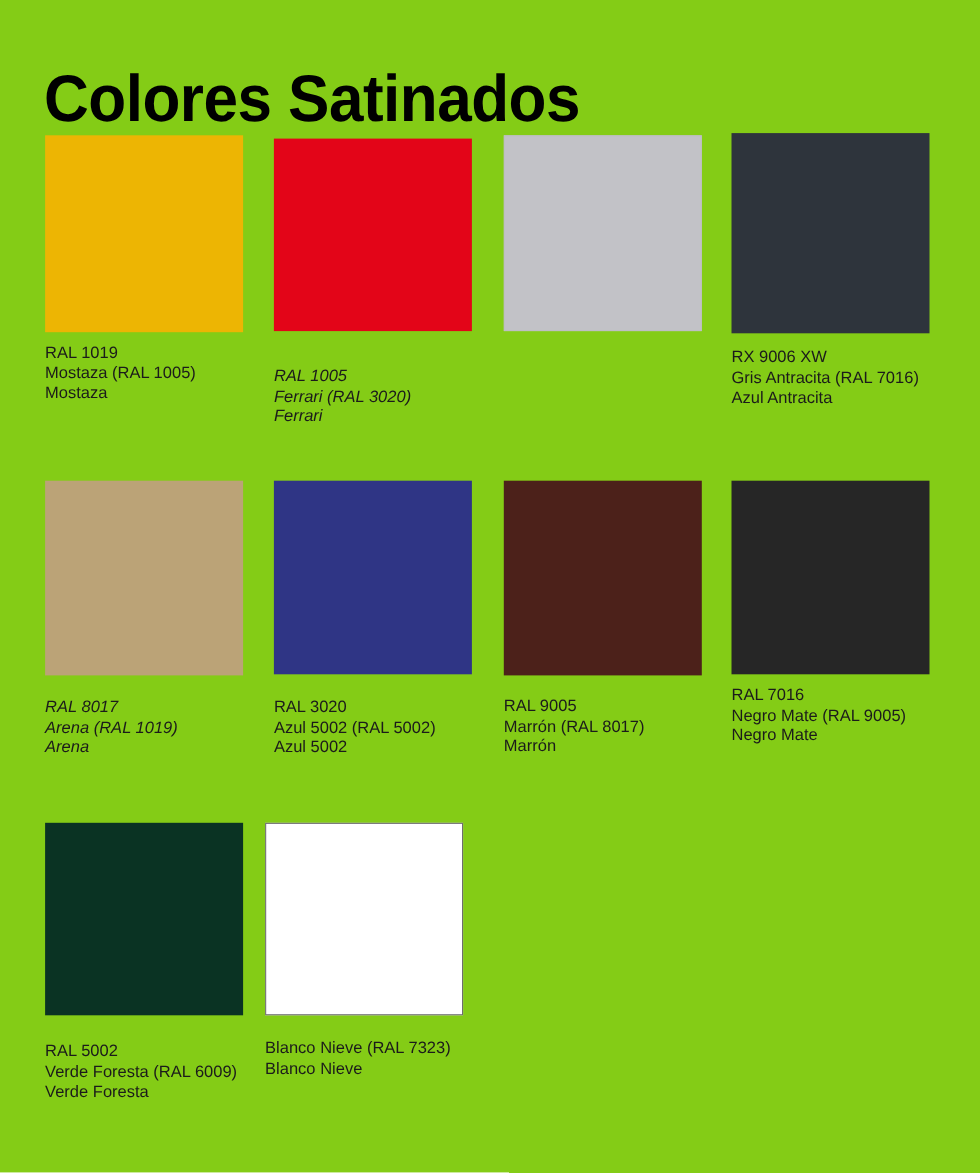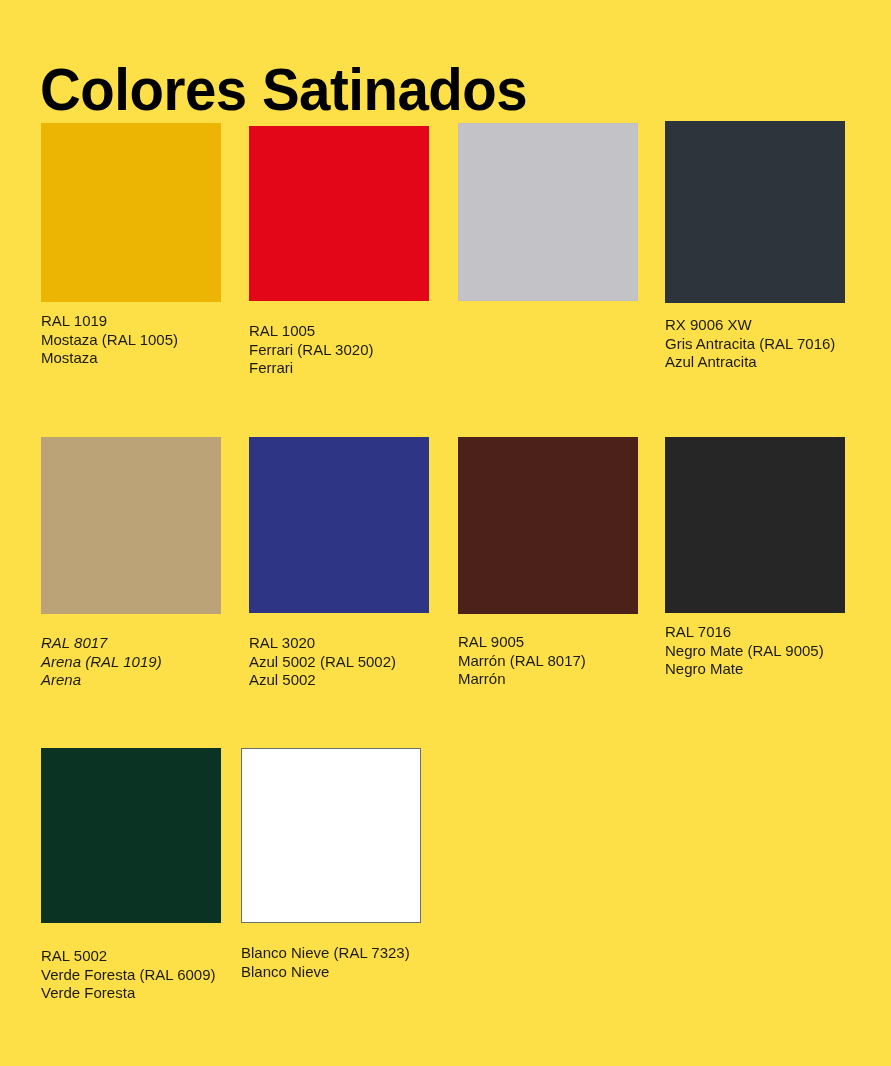--- a/index.html
+++ b/index.html
@@ -14,21 +14,21 @@
     overflow: hidden;
     font-family: "Liberation Sans", "DejaVu Sans", sans-serif;
     color: #1a1a1a;
     position: relative;
   }
 
   #page {
     position: relative;
     width: 891px;
     height: 1066px;
-    background: #fde047;
+    background: #84cc16;
   }
 
   
   .page-title {
     position: absolute;
     left: 40px;
     top: 14px;
     font-size: 60px;
     line-height: 72px;
     font-weight: 700;
@@ -83,21 +83,21 @@
         <div class="swatch-chip" style="height: 179px; background: rgb(237, 181, 3);"></div>
       </div>
       <div class="swatch-cell swatch-labels" style="left: 41px; top: 312px; margin-top: 0px;">
         <span class="lbl">RAL 1019</span>
         <span class="lbl">Mostaza (RAL 1005)</span>
         <span class="lbl">Mostaza</span>
       </div>
       <div class="swatch-cell" style="left: 249px; top: 126px;">
         <div class="swatch-chip" style="height: 175px; background: rgb(227, 5, 24);"></div>
       </div>
-      <div class="swatch-cell swatch-labels" style="left: 249px; top: 320px; margin-top: 2px;">
+      <div class="swatch-cell swatch-labels" style="left: 249px; top: 320px; margin-top: 13px; font-style: italic;">
         <span class="lbl">RAL 1005</span>
         <span class="lbl">Ferrari (RAL 3020)</span>
         <span class="lbl">Ferrari</span>
       </div>
       <div class="swatch-cell" style="left: 458px; top: 123px;">
         <div class="swatch-chip" style="height: 178px; background: rgb(194, 194, 199); border: 1px solid rgb(190, 190, 195);"></div>
       </div>
       <div class="swatch-cell" style="left: 665px; top: 121px;">
         <div class="swatch-chip" style="height: 182px; background: rgb(46, 52, 60);"></div>
       </div>

